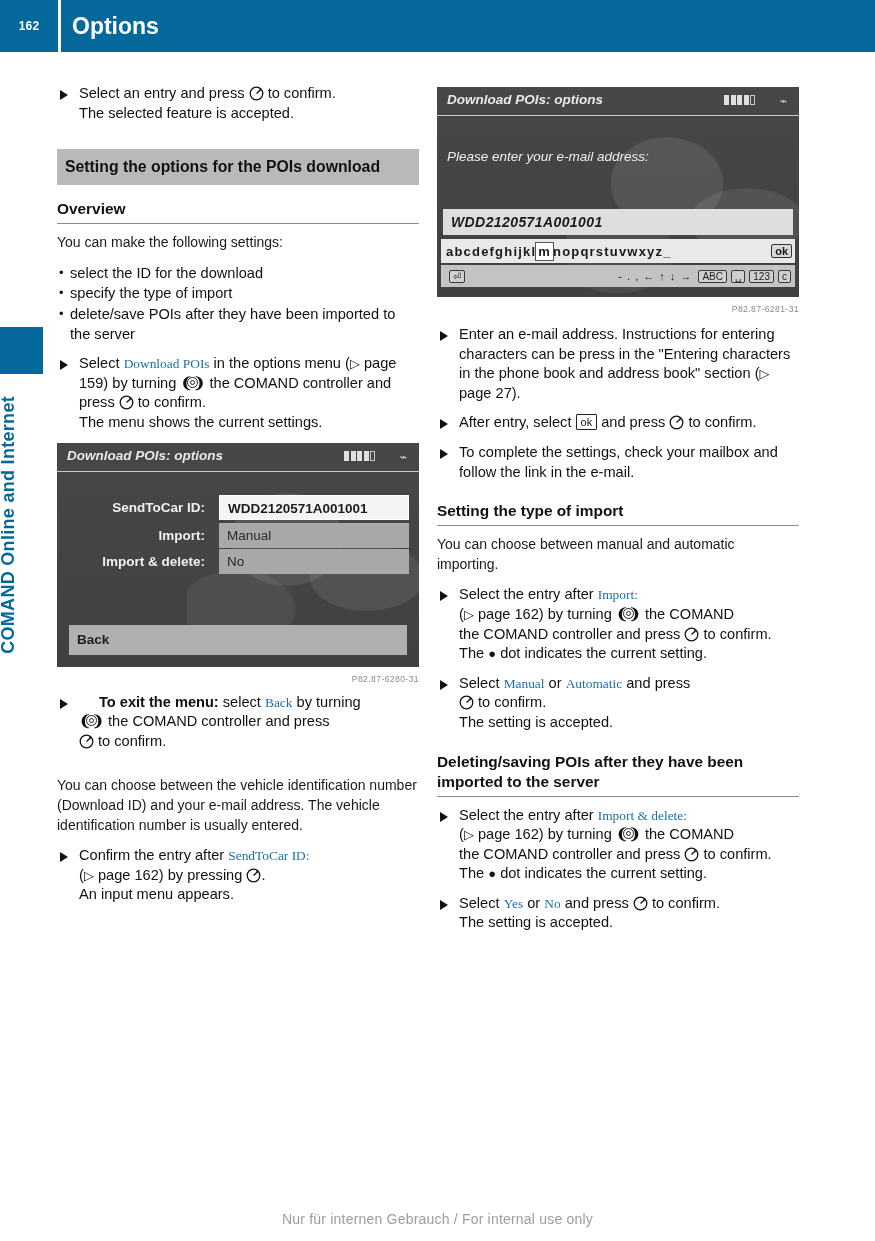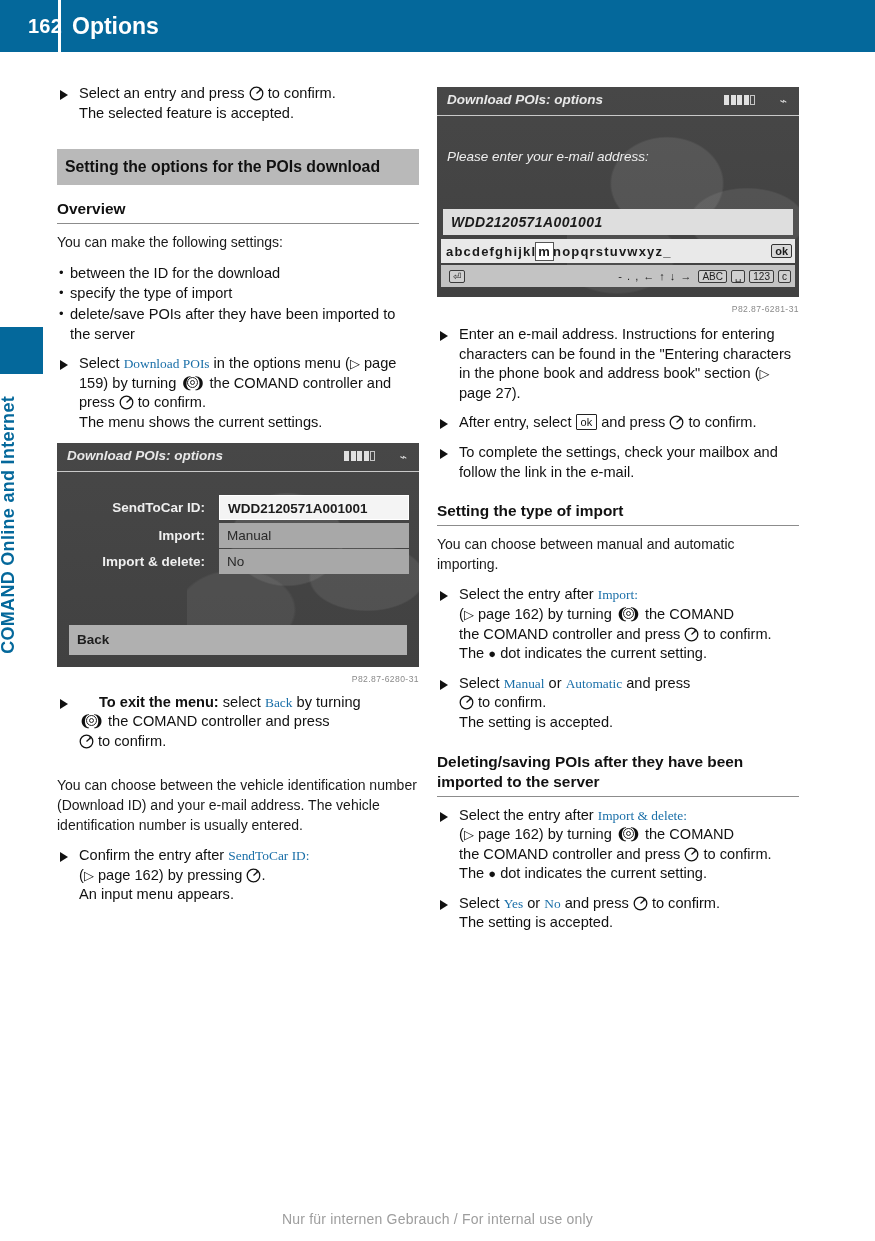--- a/index.html
+++ b/index.html
@@ -11,24 +11,23 @@
     position:relative;
     overflow:hidden;
   }
   
   .header{
     position:absolute;left:0;top:0;width:875px;height:52px;
     background:#04689b;
   }
   .header .pagenum{
     position:absolute;left:0;top:0;width:58px;height:52px;
-    color:#ffffff;font-size:20px;font-weight:bold;
+    color:#ffffff;font-size:12px;font-weight:bold;
     display:flex;align-items:center;justify-content:center;
     letter-spacing:0.2px;
-    padding-left:16px;
   }
   .header .divider{
     position:absolute;left:58px;top:0;width:3px;height:52px;background:#ffffff;
   }
   .header .title{
     position:absolute;left:72px;top:0;height:52px;
     display:flex;align-items:center;
     color:#ffffff;font-size:23px;font-weight:bold;
   }
   
@@ -242,21 +241,21 @@
 
   <div style="height:16px"></div>
 
   <div class="greyhead">Setting the options for the POIs download</div>
 
   <div class="subhead">Overview</div>
 
   <div class="body-txt para">You can make the following settings:</div>
 
   <ul class="dots">
-    <li>between the ID for the download</li>
+    <li>select the ID for the download</li>
     <li>specify the type of import</li>
     <li>delete/save POIs after they have been imported to the server</li>
   </ul>
 
   <div class="step">
     <span>Select</span>
     <span class="mono">Download POIs</span>
     <span>in the options menu</span>
     (<span class="pref">▷</span>
     <span>page 159) by turning</span>
@@ -392,21 +391,21 @@
         <span class="k">ABC</span>
         <span class="k">␣</span>
         <span class="k">123</span>
         <span class="k">c</span>
       </div>
     </div>
     <div class="caption">P82.87-6281-31</div>
   </div>
 
   <div class="step">
-    <span>Enter an e-mail address. Instructions for entering characters can be found in the "Entering characters in the phone book and address book" section (</span><span class="pref">▷</span>
+    <span>Enter an e-mail address. Instructions for entering characters can be press in the "Entering characters in the phone book and address book" section (</span><span class="pref">▷</span>
     <span>page 27).</span>
   </div>
 
   <div class="step">
     <span>After entry, select</span>
     <span class="okkey">ok</span>
     <span>and press</span>
     <span class="press">
       <svg width="15" height="15" viewBox="0 0 15 15">
         <circle cx="7.5" cy="7.5" r="6.3" fill="none" stroke="#111" stroke-width="1.3"></circle>

